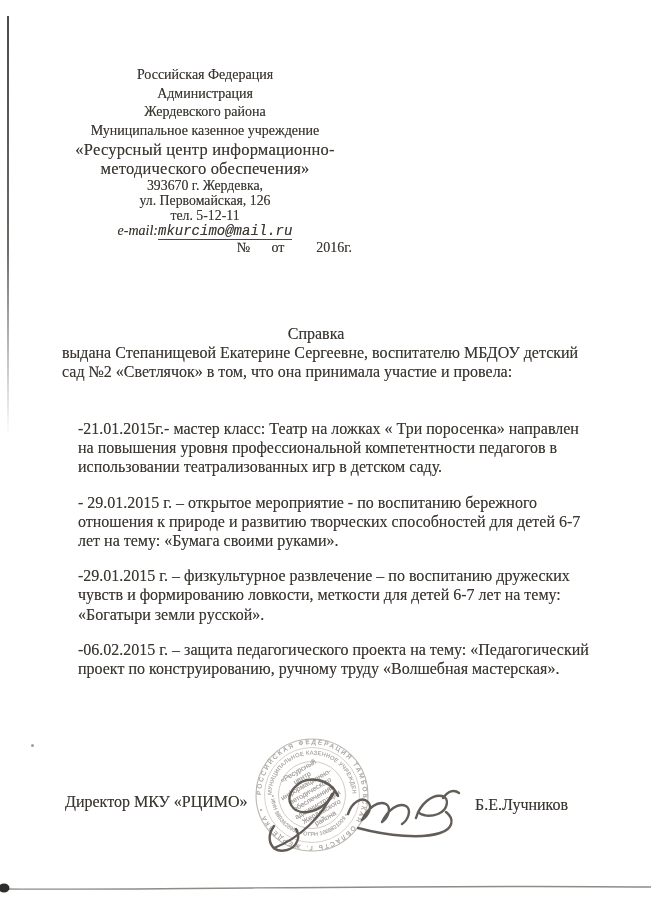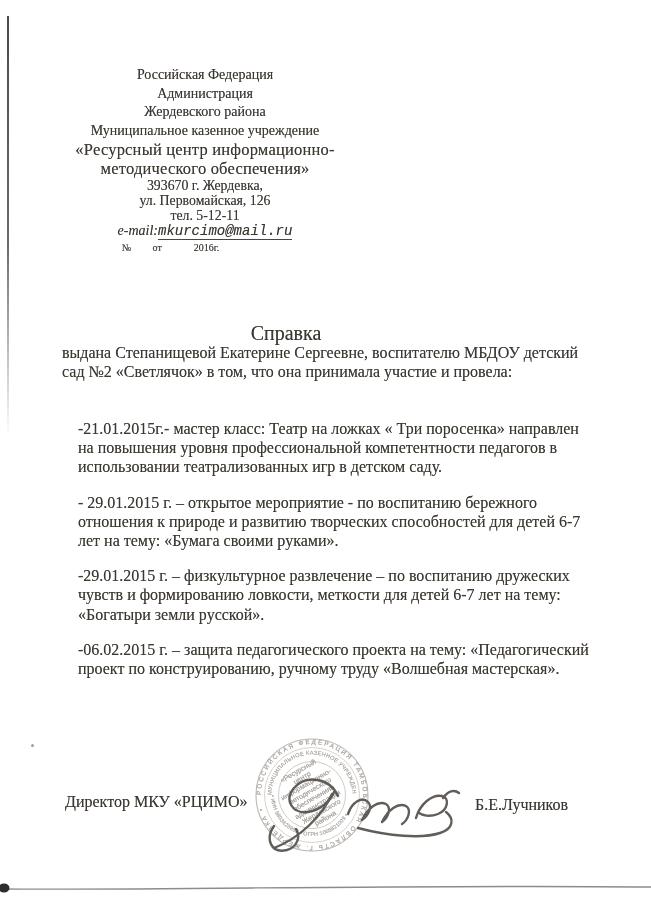--- a/index.html
+++ b/index.html
@@ -16,26 +16,26 @@
   }
   .edge-line-bottom{position:absolute;left:0;top:880px;width:651px;height:18px;}
   .speck{position:absolute;left:31px;top:744px;width:3px;height:3px;border-radius:50%;background:#a29e99;}
   
   .letterhead{position:absolute;left:58px;top:66px;width:294px;text-align:center;}
   .lh-top{font-size:14px;line-height:18.5px;}
   .lh-org{font-size:16.5px;line-height:19px;letter-spacing:.2px;}
   .lh-addr{font-size:13.8px;line-height:15px;}
   .lh-email{font-size:14px;line-height:15px;font-style:italic;}
   .lh-email .addr{border-bottom:1px solid #4a463f;padding-bottom:0;font-family:Liberation Mono, monospace;}
-  .lh-ref{font-size:10px;line-height:15px;text-align:left;padding-left:64px;margin-top:1px;}
+  .lh-ref{font-size:14px;line-height:15px;text-align:right;padding-left:64px;margin-top:1px;}
   .lh-ref .sp1{display:inline-block;width:21px;}
   .lh-ref .sp2{display:inline-block;width:32px;}
   
-  .doc-title{position:absolute;left:46px;top:324px;width:480px;text-align:center;
-    font-size:20px;line-height:19px;}
+  .doc-title{position:absolute;left:76px;top:324px;width:480px;text-align:center;
+    font-size:16px;line-height:19px;}
   .intro{position:absolute;left:62px;top:343px;width:540px;font-size:16px;line-height:19px;}
   .events{position:absolute;left:62px;top:403px;width:545px;font-size:16px;line-height:19.2px;}
   .events p{margin:16px;}
   
   .sign-title{position:absolute;left:65px;top:793px;font-size:16px;}
   .sign-name{position:absolute;left:475px;top:796px;font-size:16px;}
   
   .stamp{position:absolute;left:253px;top:736px;}
   .stamp text{font-family:"Liberation Sans","DejaVu Sans",sans-serif;}
   .signature{position:absolute;left:240px;top:762px;}

